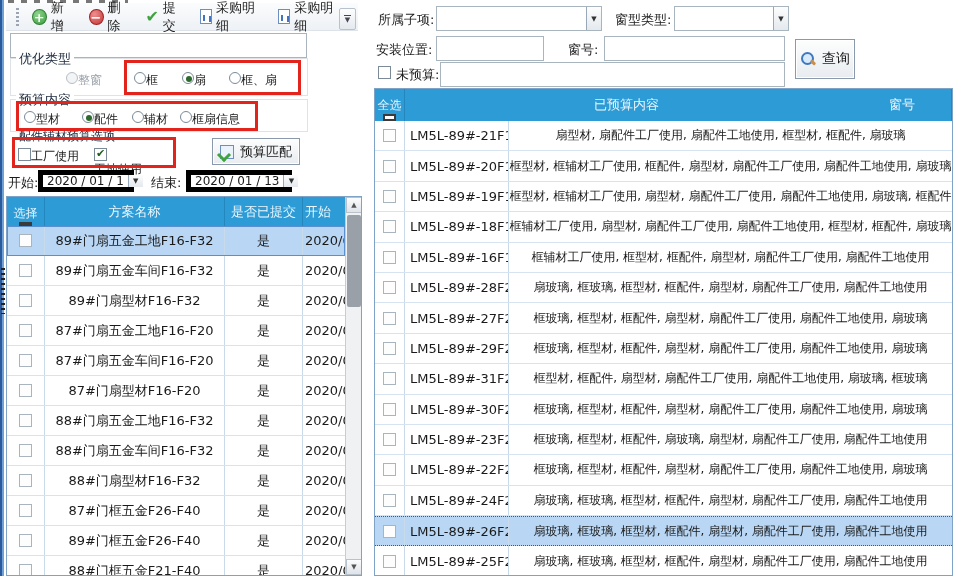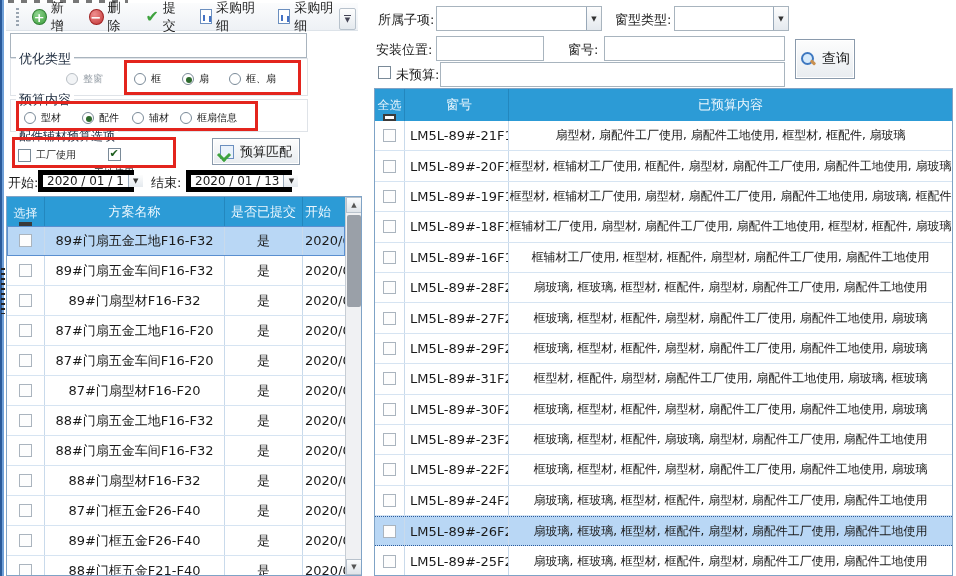--- a/index.html
+++ b/index.html
@@ -41,21 +41,21 @@
     display:flex; flex-direction:column; align-items:center; justify-content:center; }
   .overflow-btn .bar { width:7px; border-top:1px solid #445; margin-bottom:1px; }
   .overflow-btn .arr { font-size:7px; color:#445; line-height:6px; }
 
   
   .name-input { position:absolute; left:4px; top:33px; width:297px; height:25px;
     border:1px solid #a9b4be; background:#fff; }
   .grp-label { position:absolute; font-size:13px; color:#202e40; background:#fff; padding:0 3px; z-index:2; }
   .grp-box { position:absolute; border:1px solid #dfe3e8; }
   .opt-row { position:absolute; height:26px; }
-  .radio,.cbx { position:absolute; display:flex; align-items:center; gap:5px; font-size:10px; color:#1c1c1c; cursor:default; }
+  .radio,.cbx { position:absolute; display:flex; font-size:12px; color:#1c1c1c; cursor:default; }
   .rd { width:12px; height:12px; border-radius:50%; border:1px solid #7a8a98; background:#fff; position:relative; flex:0 0 auto; }
   .radio.checked .rd::after { content:""; position:absolute; left:3px; top:3px; width:6px; height:6px;
     border-radius:50%; background:#2d6a2d; }
   .radio.disabled .rd { border-color:#b8bec4; background:#f2f4f6; }
   .radio.disabled { color:#9aa2aa; }
   .cb { width:13px; height:13px; border:1px solid #7a8a98; background:#fff; position:relative; flex:0 0 auto; }
   .cbx.checked .cb::after { content:"\2714"; position:absolute; left:1px; top:-2px; font-size:11px; color:#1e5e1e; }
   .annotation { position:absolute; border:3px solid #e3241d; z-index:5; pointer-events:none; }
 
   .match-btn { position:absolute; left:206px; top:138px; width:88px; height:27px;
@@ -408,22 +408,22 @@
       <span class="ic ic-mag"></span>
       <span>查询</span>
     </div>
 
     <div class="grid rtable">
       <div class="g-head">
         <div class="hc col1 sel-col">
           <span>全选</span>
           <span class="hd-cb"></span>
         </div>
+        <div class="hc col3" style="font-size:13px;">已预算内容</div>
         <div class="hc col2" style="justify-content:center;">窗号</div>
-        <div class="hc col3" style="font-size:13px;">已预算内容</div>
       </div>
       <div>
 
           <div class="g-row">
             <div class="c col1">
               <span class="row-cb"></span>
             </div>
             <div class="c col2">LM5L-89#-21F19</div>
             <div class="c col3">扇型材, 扇配件工厂使用, 扇配件工地使用, 框型材, 框配件, 扇玻璃</div>
           </div>

